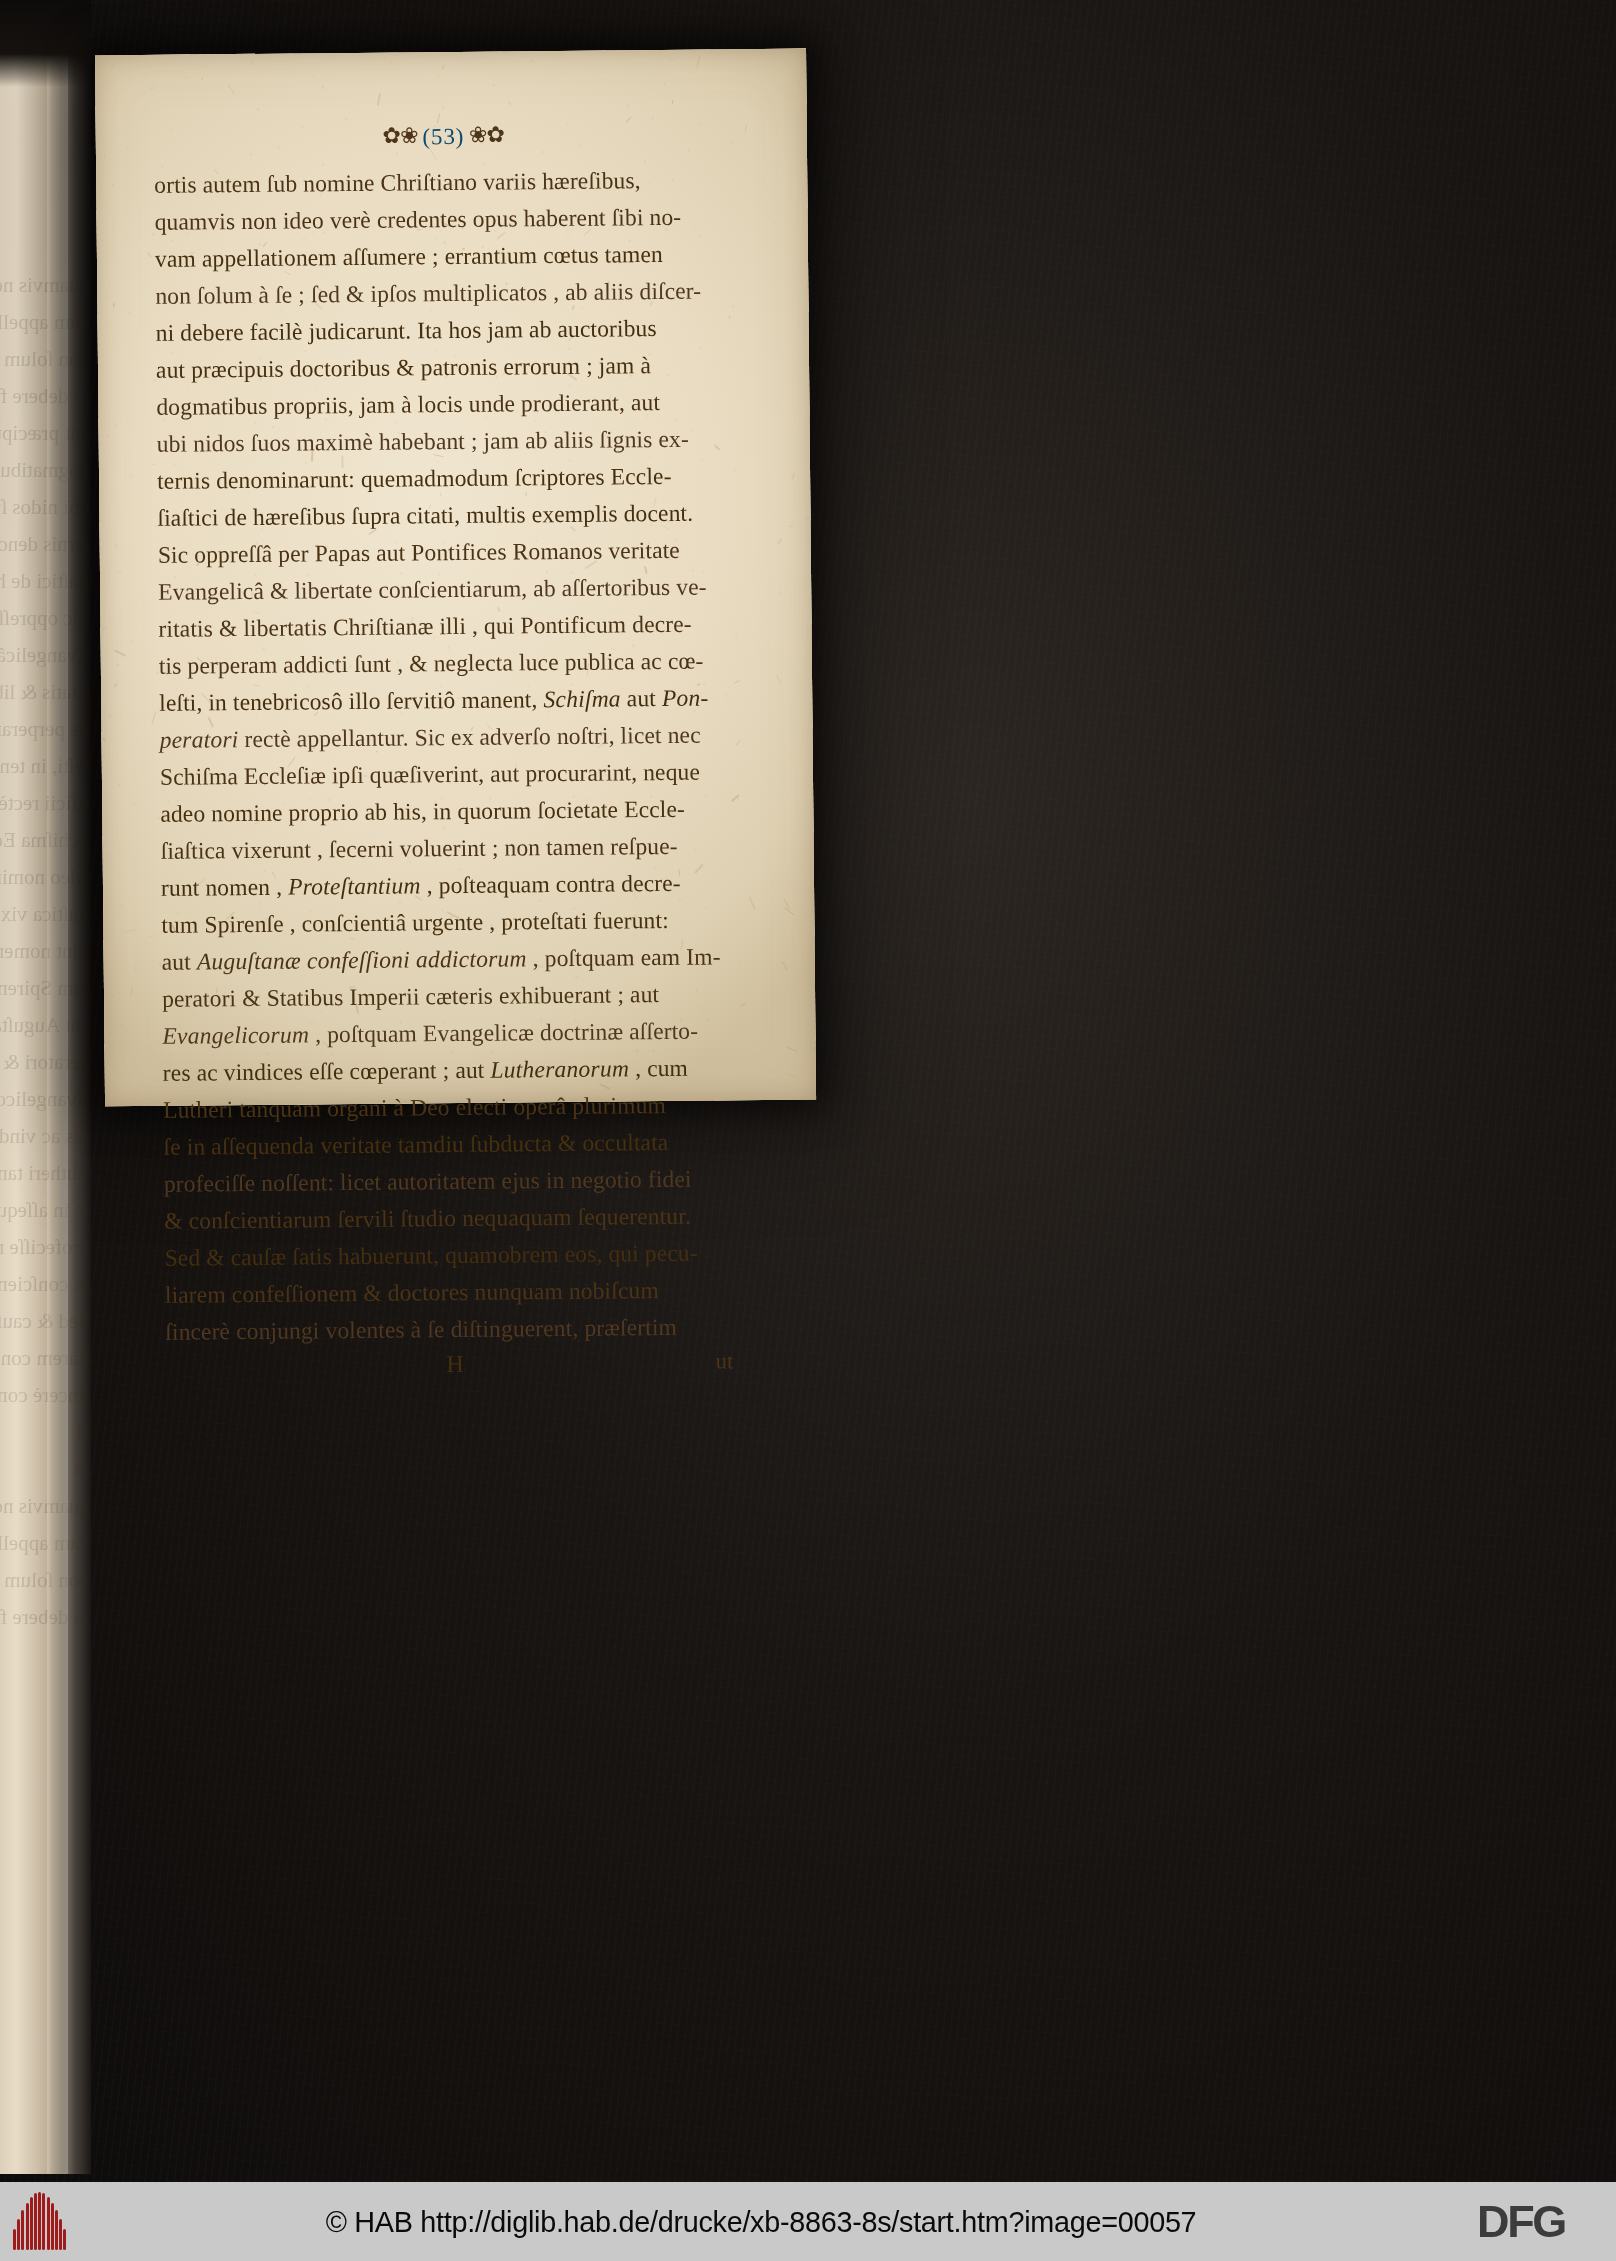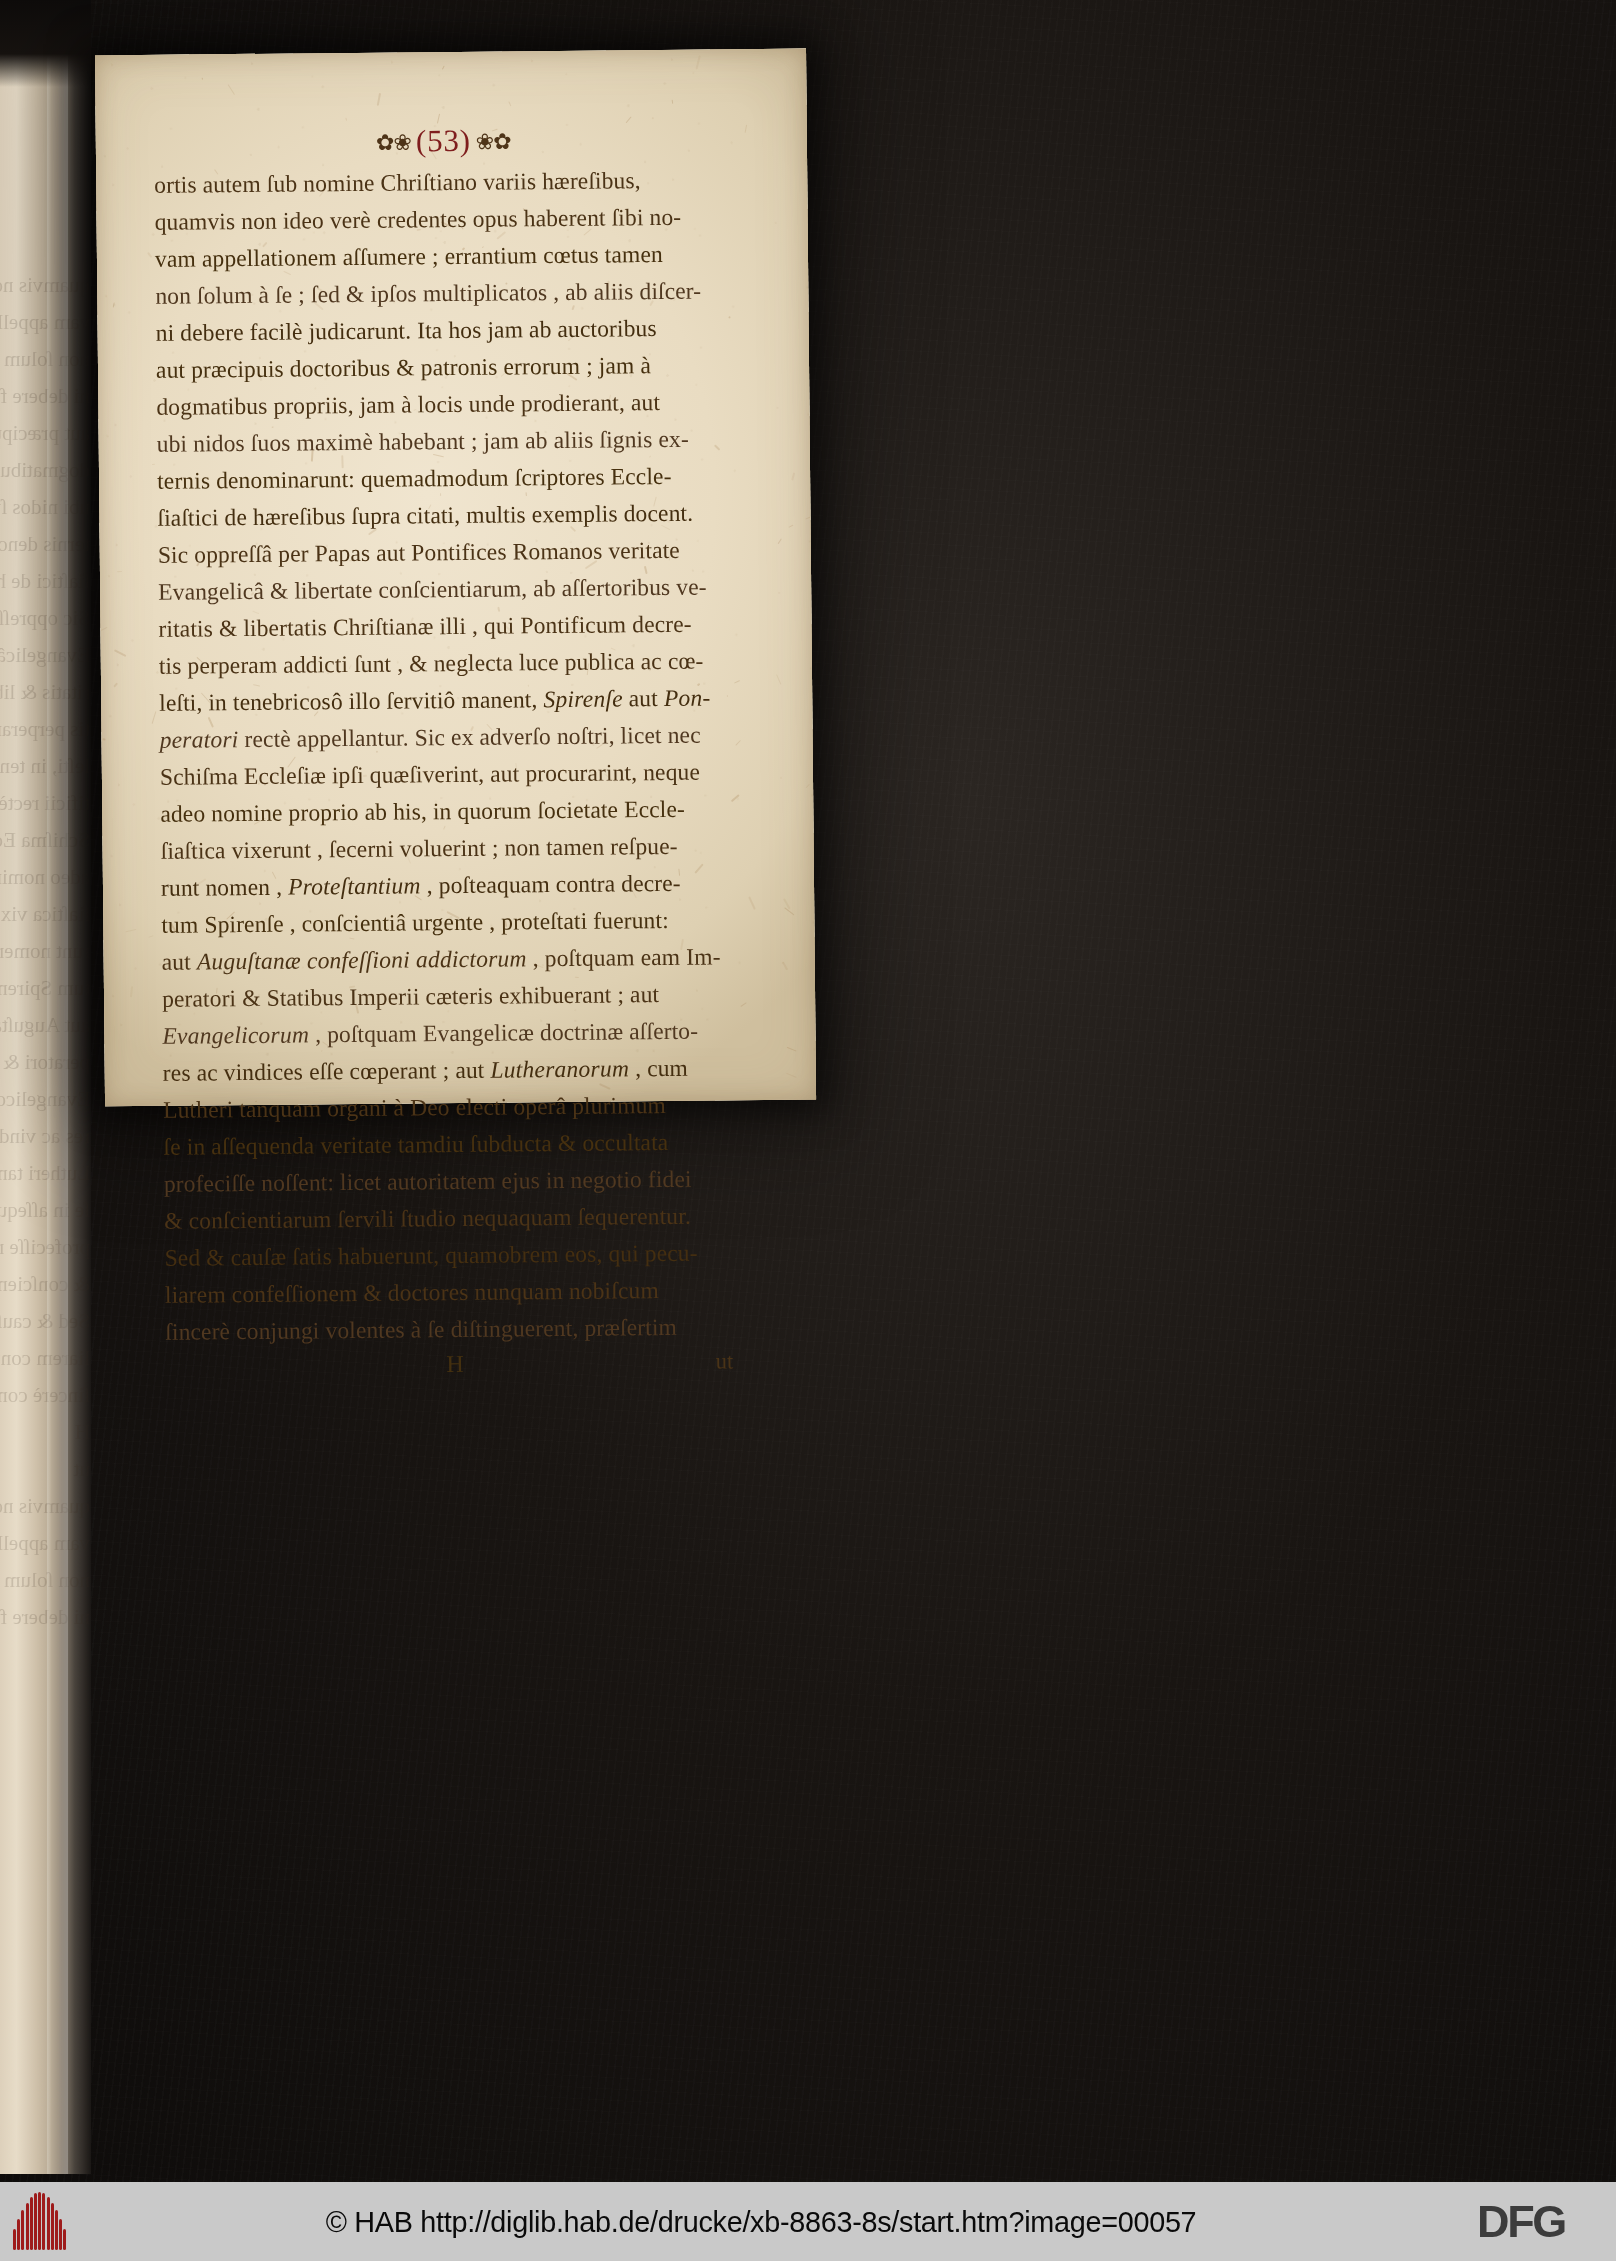--- a/index.html
+++ b/index.html
@@ -72,21 +72,21 @@
 
   #headline{height:36px;margin-bottom:4.8px;text-align:center;
     position:relative;}
   #headline .hl-inner{display:inline-block;white-space:nowrap;
     font-size:24px;color:#4a3219;letter-spacing:0.8px;
     font-family:"Liberation Serif",serif;}
   .orn{display:inline-block;font-size:22px;color:#4e3418;
     transform:translateY(-1.6px);letter-spacing:-0.8px;}
   .orn.left{margin-right:4.8px;}
   .orn.right{margin-left:4.8px;}
-  #headline .pg{font-size:31px;color:#7f1d1d;margin-top:8px;}
+  #headline .pg{font-size:23px;color:#0c4a6e;margin-top:8px;}
 
   .line{display:block;white-space:nowrap;
     font-size:23.6px;line-height:37px;color:#4b3316;
     font-family:"Liberation Serif",serif;
     letter-spacing:0.1px;}
   .it{font-style:italic;letter-spacing:0.2px;}
 
   
   .line:nth-child(3n){color:#46300f;}
   .line:nth-child(4n){color:#503820;}
@@ -332,21 +332,21 @@
         <div class="line" style="display: block; transform-origin: left center; transform: scaleX(0.9994);"><span>ni debere facilè judicarunt.   Ita hos jam  ab  auctoribus</span></div>
         <div class="line" style="display: block; transform-origin: left center; transform: scaleX(0.9994);"><span>aut præcipuis doctoribus  &amp;  patronis  errorum ; jam à</span></div>
         <div class="line" style="display: block; transform-origin: left center; transform: scaleX(0.9994);"><span>dogmatibus propriis, jam à locis unde prodierant, aut</span></div>
         <div class="line" style="display: block; transform-origin: left center; transform: scaleX(0.9994);"><span>ubi nidos ſuos maximè habebant ;  jam ab aliis ſignis ex-</span></div>
         <div class="line" style="display: block; transform-origin: left center; transform: scaleX(0.9994);"><span>ternis denominarunt: quemadmodum ſcriptores Eccle-</span></div>
         <div class="line" style="display: block; transform-origin: left center; transform: scaleX(0.9994);"><span>ſiaſtici de hæreſibus ſupra citati, multis exemplis docent.</span></div>
         <div class="line" style="display: block; transform-origin: left center; transform: scaleX(0.9994);"><span>Sic oppreſſâ per Papas aut Pontifices Romanos veritate</span></div>
         <div class="line" style="display: block; transform-origin: left center; transform: scaleX(0.9994);"><span>Evangelicâ &amp; libertate conſcientiarum, ab aſſertoribus ve-</span></div>
         <div class="line" style="display: block; transform-origin: left center; transform: scaleX(0.9994);"><span>ritatis &amp; libertatis Chriſtianæ illi , qui Pontificum decre-</span></div>
         <div class="line" style="display: block; transform-origin: left center; transform: scaleX(0.9994);"><span>tis perperam addicti ſunt , &amp; neglecta luce publica ac cœ-</span></div>
-        <div class="line" style="display: block; transform-origin: left center; transform: scaleX(0.9994);"><span>leſti, in tenebricosô illo ſervitiô manent, </span><span class="it">Spirenſe</span><span> aut </span><span class="it">Pon-</span></div>
+        <div class="line" style="display: block; transform-origin: left center; transform: scaleX(0.9994);"><span>leſti, in tenebricosô illo ſervitiô manent, </span><span class="it">Schiſma</span><span> aut </span><span class="it">Pon-</span></div>
         <div class="line" style="display: block; transform-origin: left center; transform: scaleX(0.9994);"><span class="it">peratori</span><span> rectè appellantur.   Sic ex adverſo noſtri, licet nec</span></div>
         <div class="line" style="display: block; transform-origin: left center; transform: scaleX(0.9994);"><span>Schiſma Eccleſiæ ipſi quæſiverint, aut procurarint, neque</span></div>
         <div class="line" style="display: block; transform-origin: left center; transform: scaleX(0.9994);"><span>adeo nomine proprio ab his, in quorum ſocietate Eccle-</span></div>
         <div class="line" style="display: block; transform-origin: left center; transform: scaleX(0.9994);"><span>ſiaſtica vixerunt ,  ſecerni voluerint ; non tamen reſpue-</span></div>
         <div class="line" style="display: block; transform-origin: left center; transform: scaleX(0.9994);"><span>runt nomen , </span><span class="it">Proteſtantium</span><span> , poſteaquam contra decre-</span></div>
         <div class="line" style="display: block; transform-origin: left center; transform: scaleX(0.9994);"><span>tum Spirenſe ,   conſcientiâ urgente , proteſtati fuerunt:</span></div>
         <div class="line" style="display: block; transform-origin: left center; transform: scaleX(0.9994);"><span>aut </span><span class="it">Auguſtanæ confeſſioni addictorum</span><span> , poſtquam eam Im-</span></div>
         <div class="line" style="display: block; transform-origin: left center; transform: scaleX(0.9994);"><span>peratori  &amp;  Statibus  Imperii  cæteris  exhibuerant ;  aut</span></div>
         <div class="line" style="display: block; transform-origin: left center; transform: scaleX(0.9994);"><span class="it">Evangelicorum</span><span> , poſtquam Evangelicæ doctrinæ aſſerto-</span></div>
         <div class="line" style="display: block; transform-origin: left center; transform: scaleX(0.9994);"><span>res ac vindices eſſe cœperant ; aut </span><span class="it">Lutheranorum</span><span> , cum</span></div>

